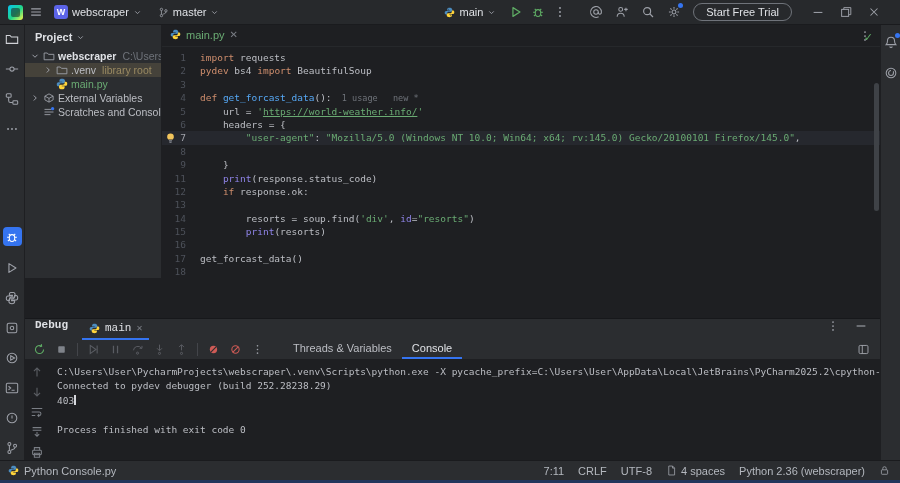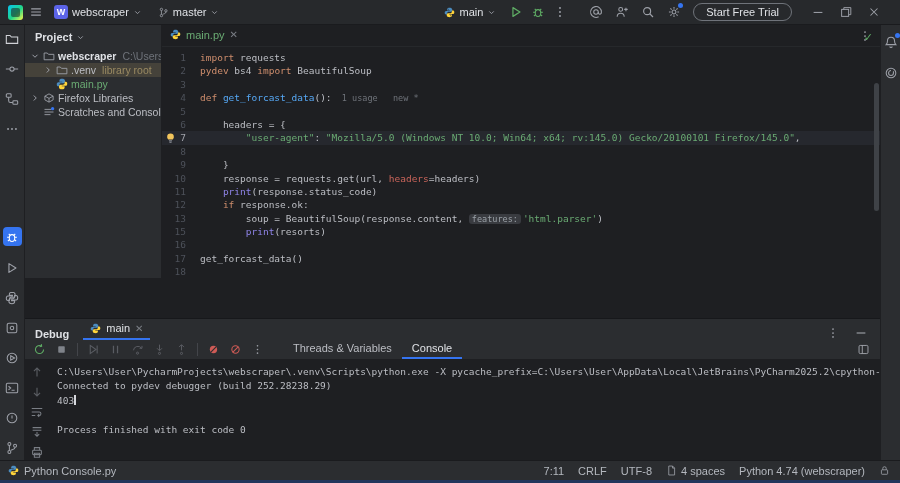--- a/index.html
+++ b/index.html
@@ -73,21 +73,21 @@
   .tok-d { color:#bcbec4; } .tok-kw { color:#cf8e6d; } .tok-fn { color:#56a8f5; }
   .tok-str { color:#6aab73; } .tok-url { color:#6aab73; text-decoration:underline; }
   .tok-bi { color:#8f84e8; } .tok-na { color:#c9645a; }
   .tok-inlay { color:#6f737a; font-size:8.5px; }
   .tok-chip { background:#393b40; color:#9aa0a6; font-size:8.5px; border-radius:3px; padding:0 3px; margin-right:2px; }
   .editor-check { position:absolute; top:6px; right:7px; color:#5fad65; font-size:11px; }
   .scroll-thumb { position:absolute; top:58px; right:1px; width:5px; height:128px; background:#3f4247; border-radius:3px; }
 
   
   .debug-panel { flex:1 1 auto; display:flex; flex-direction:column; background:#2b2d30; border-top:1px solid #17181b; min-height:0; }
-  .dbg-header { height:21px; display:flex; align-items:flex-end; flex:0 0 auto; padding-left:10px; }
+  .dbg-header { height:21px; display:flex; align-items:flex-start; flex:0 0 auto; padding-left:10px;font-family:Liberation Mono, monospace; }
   .dbg-title { font-weight:bold; color:#dfe1e5; margin-right:14px; }
   .dbg-tab { display:flex; align-items:center; gap:5px; height:100%; padding:0 7px; border-bottom:2px solid #3574f0; color:#dfe1e5; }
   .dbg-tab .close { color:#7a7e85; font-size:10px; }
   .dbg-header-right { margin-left:auto; display:flex; align-items:center; gap:14px; padding-right:12px; }
   .dbg-toolbar { height:19px; display:flex; align-items:center; gap:9px; padding-left:8px; flex:0 0 auto; }
   .dbg-toolbar .sep { width:1px; height:13px; background:#43454a; }
   .dbg-toolbar .ic svg { width:13px; height:13px; }
   .dis { color:#5a5d63 !important; }
   .red { color:#cf5b56 !important; }
   .grn { color:#5fad65 !important; }
@@ -371,21 +371,21 @@
                   <svg viewBox="0 0 16 16">
                     <path d="M6 4l4 4-4 4" fill="none" stroke="currentColor" stroke-width="1.6"></path>
                   </svg>
                 </span>
                 <span class="ticon">
                   <svg viewBox="0 0 16 16" fill="none" stroke="currentColor" stroke-width="1.2">
                     <path d="M2.5 5.5L8 2.5l5.5 3v5L8 13.5l-5.5-3z"></path>
                     <path d="M2.5 5.5L8 8.5l5.5-3M8 8.5v5"></path>
                   </svg>
                 </span>
-                <span class="lbl">Firefox Libraries</span>
+                <span class="lbl">External Variables</span>
               </div>
               <div class="tree-row" style="padding-left: 5px;">
                 <span class="chev"></span>
                 <span class="ticon">
                   <svg viewBox="0 0 16 16">
                     <path d="M2 4.5h9M2 8h12M2 11.5h8" stroke="currentColor" stroke-width="1.2" fill="none"></path>
                     <circle cx="12.8" cy="3.5" r="2.2" fill="#3574f0"></circle>
                   </svg>
                 </span>
                 <span class="lbl">Scratches and Consoles</span>
@@ -411,32 +411,32 @@
                   <circle cx="8" cy="8" r="1"></circle>
                   <circle cx="8" cy="12.5" r="1"></circle>
                 </svg>
             </span>
           </div>
           <div class="code-wrap">
               <div class="code-line"><span class="gutter">1</span><span><span class="tok-kw">import </span><span class="tok-d">requests</span></span></div>
               <div class="code-line"><span class="gutter">2</span><span><span class="tok-kw">pydev </span><span class="tok-d">bs4 </span><span class="tok-kw">import </span><span class="tok-d">BeautifulSoup</span></span></div>
               <div class="code-line"><span class="gutter">3</span><span></span></div>
               <div class="code-line"><span class="gutter">4</span><span><span class="tok-kw">def </span><span class="tok-fn">get_forcast_data</span><span class="tok-d">():</span><span class="tok-inlay">  1 usage   new *</span></span></div>
-              <div class="code-line"><span class="gutter">5</span></div>
+              <div class="code-line"><span class="gutter">5</span><span><span class="tok-d">    url = </span><span class="tok-str">'</span><span class="tok-url">https://world-weather.info/</span><span class="tok-str">'</span></span></div>
               <div class="code-line"><span class="gutter">6</span><span><span class="tok-d">    headers = {</span></span></div>
               <div class="code-line current"><span class="gutter">7<span class="bulb"><svg width="9" height="11" viewBox="0 0 10 12">
                       <path d="M5 .5A3.7 3.7 0 0 0 1.3 4.2c0 1.5.9 2.3 1.4 3h4.6c.5-.7 1.4-1.5 1.4-3A3.7 3.7 0 0 0 5 .5z" fill="#f2c55c"></path>
                       <path d="M3.3 8.6h3.4M3.8 10.2h2.4" stroke="#9da0a8" stroke-width="1" fill="none"></path>
                     </svg></span></span><span><span class="tok-d">        </span><span class="tok-str">"user-agent"</span><span class="tok-d">: </span><span class="tok-str">"Mozilla/5.0 (Windows NT 10.0; Win64; x64; rv:145.0) Gecko/20100101 Firefox/145.0"</span><span class="tok-d">,</span></span></div>
               <div class="code-line"><span class="gutter">8</span><span></span></div>
               <div class="code-line"><span class="gutter">9</span><span><span class="tok-d">    }</span></span></div>
-              <div class="code-line"><span class="gutter">10</span><span><span class="tok-d">    response = requests.get(url, </span><span class="tok-na">headers</span><span class="tok-d">=headers)</span></span></div>
               <div class="code-line"><span class="gutter">11</span><span><span class="tok-d">    </span><span class="tok-bi">print</span><span class="tok-d">(response.status_code)</span></span></div>
               <div class="code-line"><span class="gutter">12</span><span><span class="tok-d">    </span><span class="tok-kw">if </span><span class="tok-d">response.ok:</span></span></div>
-              <div class="code-line"><span class="gutter">13</span><span><span class="tok-d">        soup = BeautifulSoup(response.content, </span><span class="tok-chip">features:</span><span class="tok-str">'html.parser'</span><span class="tok-d">)</span></span></div>
+              <div class="code-line"><span class="gutter">13</span></div>
+              <div class="code-line"><span class="gutter">14</span><span><span class="tok-d">        resorts = soup.find(</span><span class="tok-str">'div'</span><span class="tok-d">, </span><span class="tok-bi">id</span><span class="tok-d">=</span><span class="tok-str">"resorts"</span><span class="tok-d">)</span></span></div>
               <div class="code-line"><span class="gutter">15</span><span><span class="tok-d">        </span><span class="tok-bi">print</span><span class="tok-d">(resorts)</span></span></div>
               <div class="code-line"><span class="gutter">16</span><span></span></div>
               <div class="code-line"><span class="gutter">17</span><span><span class="tok-d">get_forcast_data()</span></span></div>
               <div class="code-line"><span class="gutter">18</span><span></span></div>
             </div>
           <div class="editor-check">✓</div>
           <div class="scroll-thumb"></div>
         </div>
       </div>
 
@@ -625,21 +625,21 @@
       <span class="sb-item">UTF-8</span>
       <span class="sb-item">
         <span class="ic sm">
           <svg viewBox="0 0 16 16" fill="none" stroke="currentColor" stroke-width="1.2">
               <path d="M4 1.5h5.5L12.5 4.5V14.5H4z"></path>
               <path d="M9.5 1.5v3h3"></path>
             </svg>
         </span>
         <span>4 spaces</span>
       </span>
-      <span class="sb-item">Python 4.74 (webscraper)</span>
+      <span class="sb-item">Python 2.36 (webscraper)</span>
       <span class="ic sm">
         <svg viewBox="0 0 16 16" fill="none" stroke="currentColor" stroke-width="1.2">
             <rect x="3.5" y="7" width="9" height="6.5" rx="1"></rect>
             <path d="M5.5 7V5a2.5 2.5 0 0 1 5 0v2"></path>
           </svg>
       </span>
     </span>
   </div>
   <div class="bottom-line"></div>
 </div>

